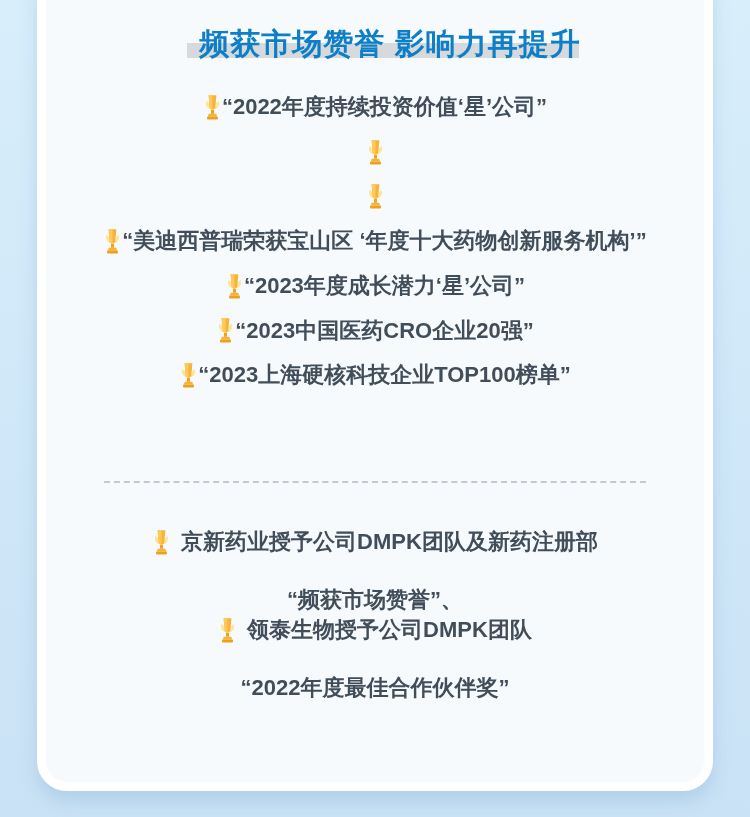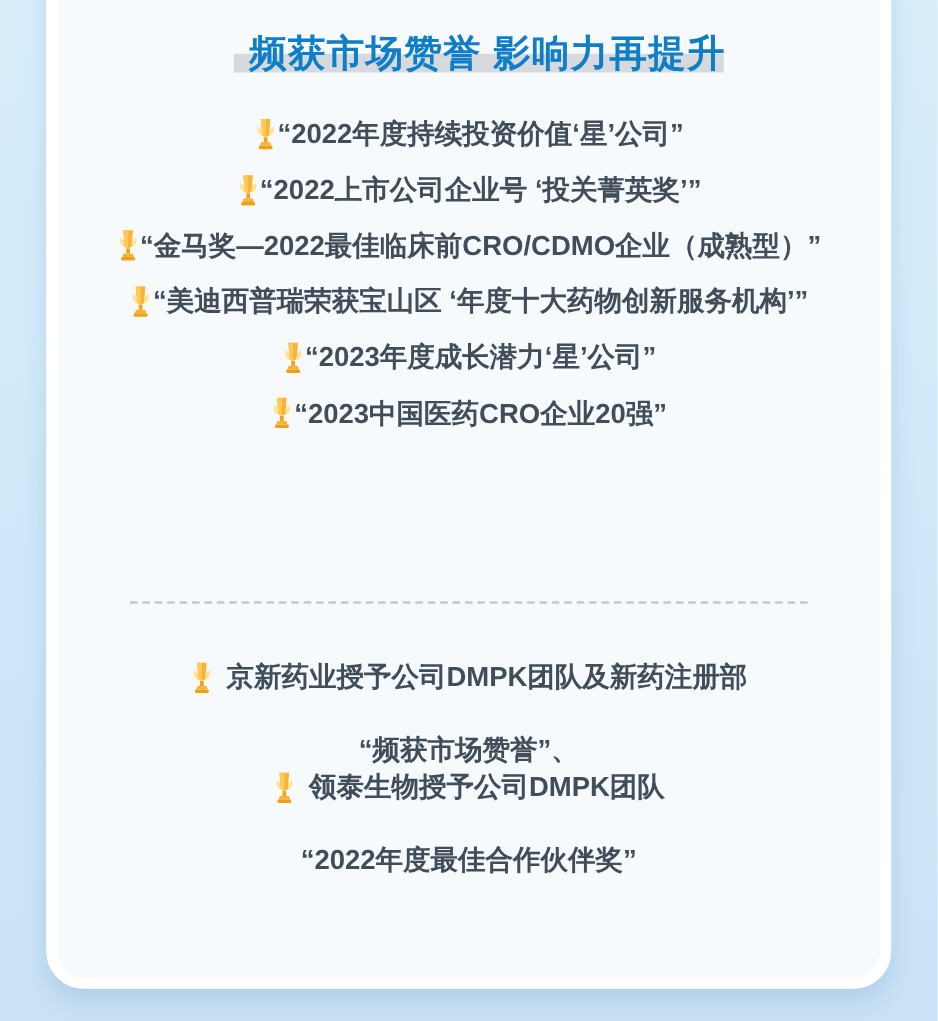--- a/index.html
+++ b/index.html
@@ -79,35 +79,33 @@
       <svg width="19" height="27" viewBox="0 0 19 27">
           <path d="M3.2 7 Q1.6 13.5 7.4 15.2 L6.2 9.2 Z" fill="#ffe49a"></path>
           <path d="M15.8 7 Q17.4 13.5 11.6 15.2 L12.8 9.2 Z" fill="#ffe49a"></path>
           <path d="M5.6 1.2 L13.4 1.2 L12.2 14.2 Q9.5 16.6 6.8 14.2 Z" fill="#f9b437"></path>
           <path d="M5.6 1.2 L9.5 1.2 L9.5 15.9 Q7.8 15.6 6.8 14.2 Z" fill="#ffc95c"></path>
           <rect x="8" y="15.8" width="3" height="4" fill="#f2a31e"></rect>
           <path d="M5.8 19.8 L13.2 19.8 L14.2 22.6 L4.8 22.6 Z" fill="#f7b23a"></path>
           <rect x="4" y="22.6" width="11" height="2.8" rx="1" fill="#eea117"></rect>
         </svg>
     </span>
-    <span class="award-text">“2022上市公司企业号 ‘投关菁英奖’”</span>
-  </div>
-  <div class="award-row">
-    <span class="trophy">
-      <svg width="19" height="27" viewBox="0 0 19 27">
-          <path d="M3.2 7 Q1.6 13.5 7.4 15.2 L6.2 9.2 Z" fill="#ffe49a"></path>
-          <path d="M15.8 7 Q17.4 13.5 11.6 15.2 L12.8 9.2 Z" fill="#ffe49a"></path>
-          <path d="M5.6 1.2 L13.4 1.2 L12.2 14.2 Q9.5 16.6 6.8 14.2 Z" fill="#f9b437"></path>
-          <path d="M5.6 1.2 L9.5 1.2 L9.5 15.9 Q7.8 15.6 6.8 14.2 Z" fill="#ffc95c"></path>
-          <rect x="8" y="15.8" width="3" height="4" fill="#f2a31e"></rect>
-          <path d="M5.8 19.8 L13.2 19.8 L14.2 22.6 L4.8 22.6 Z" fill="#f7b23a"></path>
-          <rect x="4" y="22.6" width="11" height="2.8" rx="1" fill="#eea117"></rect>
-        </svg>
-    </span>
-    <span class="award-text">“金马奖—2022最佳临床前CRO/CDMO企业（成熟型）”</span>
+  </div>
+  <div class="award-row">
+    <span class="trophy">
+      <svg width="19" height="27" viewBox="0 0 19 27">
+          <path d="M3.2 7 Q1.6 13.5 7.4 15.2 L6.2 9.2 Z" fill="#ffe49a"></path>
+          <path d="M15.8 7 Q17.4 13.5 11.6 15.2 L12.8 9.2 Z" fill="#ffe49a"></path>
+          <path d="M5.6 1.2 L13.4 1.2 L12.2 14.2 Q9.5 16.6 6.8 14.2 Z" fill="#f9b437"></path>
+          <path d="M5.6 1.2 L9.5 1.2 L9.5 15.9 Q7.8 15.6 6.8 14.2 Z" fill="#ffc95c"></path>
+          <rect x="8" y="15.8" width="3" height="4" fill="#f2a31e"></rect>
+          <path d="M5.8 19.8 L13.2 19.8 L14.2 22.6 L4.8 22.6 Z" fill="#f7b23a"></path>
+          <rect x="4" y="22.6" width="11" height="2.8" rx="1" fill="#eea117"></rect>
+        </svg>
+    </span>
   </div>
   <div class="award-row">
     <span class="trophy">
       <svg width="19" height="27" viewBox="0 0 19 27">
           <path d="M3.2 7 Q1.6 13.5 7.4 15.2 L6.2 9.2 Z" fill="#ffe49a"></path>
           <path d="M15.8 7 Q17.4 13.5 11.6 15.2 L12.8 9.2 Z" fill="#ffe49a"></path>
           <path d="M5.6 1.2 L13.4 1.2 L12.2 14.2 Q9.5 16.6 6.8 14.2 Z" fill="#f9b437"></path>
           <path d="M5.6 1.2 L9.5 1.2 L9.5 15.9 Q7.8 15.6 6.8 14.2 Z" fill="#ffc95c"></path>
           <rect x="8" y="15.8" width="3" height="4" fill="#f2a31e"></rect>
           <path d="M5.8 19.8 L13.2 19.8 L14.2 22.6 L4.8 22.6 Z" fill="#f7b23a"></path>
@@ -137,20 +135,34 @@
           <path d="M15.8 7 Q17.4 13.5 11.6 15.2 L12.8 9.2 Z" fill="#ffe49a"></path>
           <path d="M5.6 1.2 L13.4 1.2 L12.2 14.2 Q9.5 16.6 6.8 14.2 Z" fill="#f9b437"></path>
           <path d="M5.6 1.2 L9.5 1.2 L9.5 15.9 Q7.8 15.6 6.8 14.2 Z" fill="#ffc95c"></path>
           <rect x="8" y="15.8" width="3" height="4" fill="#f2a31e"></rect>
           <path d="M5.8 19.8 L13.2 19.8 L14.2 22.6 L4.8 22.6 Z" fill="#f7b23a"></path>
           <rect x="4" y="22.6" width="11" height="2.8" rx="1" fill="#eea117"></rect>
         </svg>
     </span>
     <span class="award-text">“2023中国医药CRO企业20强”</span>
   </div>
+  <div class="award-row">
+    <span class="trophy">
+      <svg width="19" height="27" viewBox="0 0 19 27">
+          <path d="M3.2 7 Q1.6 13.5 7.4 15.2 L6.2 9.2 Z" fill="#ffe49a"></path>
+          <path d="M15.8 7 Q17.4 13.5 11.6 15.2 L12.8 9.2 Z" fill="#ffe49a"></path>
+          <path d="M5.6 1.2 L13.4 1.2 L12.2 14.2 Q9.5 16.6 6.8 14.2 Z" fill="#f9b437"></path>
+          <path d="M5.6 1.2 L9.5 1.2 L9.5 15.9 Q7.8 15.6 6.8 14.2 Z" fill="#ffc95c"></path>
+          <rect x="8" y="15.8" width="3" height="4" fill="#f2a31e"></rect>
+          <path d="M5.8 19.8 L13.2 19.8 L14.2 22.6 L4.8 22.6 Z" fill="#f7b23a"></path>
+          <rect x="4" y="22.6" width="11" height="2.8" rx="1" fill="#eea117"></rect>
+        </svg>
+    </span>
+    <span class="award-text">“2023上海硬核科技企业TOP100榜单”</span>
+  </div>
 </div>
 
 <div class="divider"></div>
 
 <div class="honor-entry first">
   <div class="honor-line">
     <span class="trophy">
       <svg width="19" height="27" viewBox="0 0 19 27">
           <path d="M3.2 7 Q1.6 13.5 7.4 15.2 L6.2 9.2 Z" fill="#ffe49a"></path>
           <path d="M15.8 7 Q17.4 13.5 11.6 15.2 L12.8 9.2 Z" fill="#ffe49a"></path>

